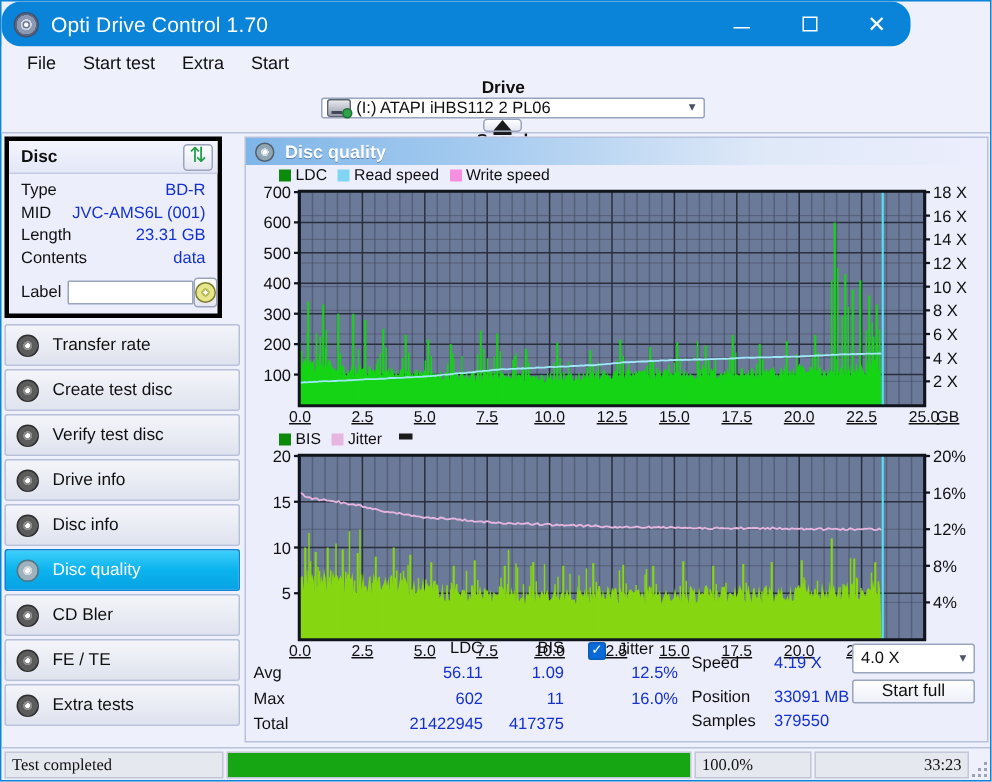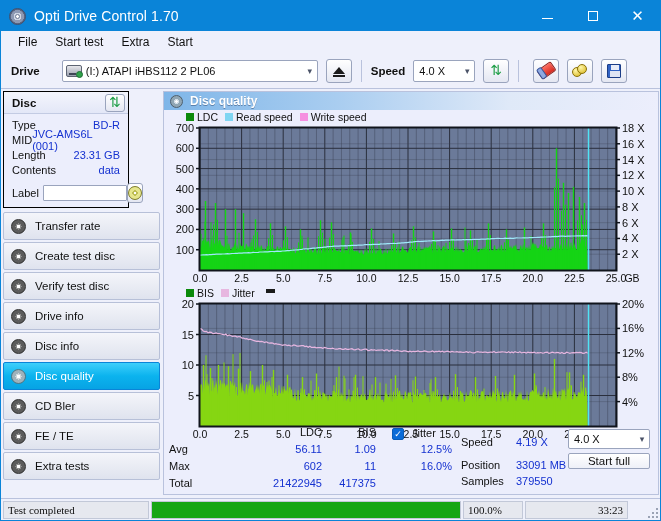--- a/index.html
+++ b/index.html
@@ -12,23 +12,23 @@
   }
   .app{
     position:relative;width:661px;height:521px;
     background:#eef0fb;
     border:1px solid #0a84d8;
     box-sizing:border-box;
     overflow:hidden;
   }
   
   .titlebar{
-    position:absolute;left:0;top:0;width:659px;height:30px;
+    position:absolute;left:0;top:0;width:606px;height:30px;
     background:#0a84d8;
-    display:flex;align-items:center;
+    display:flex;align-items:center;border-radius:13px;
   }
   .title-icon{
     width:17px;height:17px;margin-left:8px;margin-right:8px;
     border-radius:50%;
     background:radial-gradient(circle at 50% 50%, #ffffff 0 18%, #cfd6e4 19% 34%, #8d99b3 35% 60%, #5c6782 61% 100%);
     border:1px solid #43506e;
     box-sizing:border-box;
     position:relative;
   }
   .title-icon:after{
@@ -46,21 +46,21 @@
   
   .menubar{
     position:absolute;left:0;top:30px;width:659px;height:22px;
     background:#eef0fb;display:flex;align-items:center;padding-left:8px;box-sizing:border-box;
   }
   .menu-item{font-size:12px;color:#101010;padding:2px 9px;}
   
   .toolbar{
     position:absolute;left:0;top:52px;width:659px;height:36px;
     background:#eef0fb;display:flex;align-items:center;
-    border-bottom:1px solid #b9c2dd;box-sizing:border-box;
+    border-bottom:1px solid #b9c2dd;box-sizing:border-box;flex-direction:column;
   }
   .tb-label{font-size:11.5px;font-weight:bold;color:#101010;margin-left:10px;}
   .combo{
     height:22px;border:1px solid #9aa4bd;background:#ffffff;
     display:flex;align-items:center;box-sizing:border-box;border-radius:2px;
   }
   .combo .txt{font-size:11px;color:#101010;white-space:nowrap;overflow:hidden;}
   .caret{
     width:14px;text-align:center;color:#4a5267;font-size:9px;
     font-family:"DejaVu Sans",sans-serif;
@@ -94,21 +94,21 @@
   .coins-ico{width:16px;height:14px;position:relative;}
   .coins-ico i{position:absolute;width:10px;height:10px;border-radius:50%;background:radial-gradient(circle at 35% 30%,#fff6a8,#d8b61c);border:1px solid #8a7108;box-sizing:border-box;display:block;}
   .coins-ico i:nth-child(1){left:0;top:3px;}
   .coins-ico i:nth-child(2){left:5px;top:0;}
   .save-ico{width:14px;height:14px;background:#3163c4;border:1px solid #1b3d86;border-radius:1px;box-sizing:border-box;position:relative;}
   .save-ico:after{content:"";position:absolute;left:3px;top:0;width:8px;height:5px;background:#e8ecf7;}
   .save-ico:before{content:"";position:absolute;left:2px;bottom:0;width:10px;height:6px;background:#dfe5f3;}
   
   .leftcol{position:absolute;left:0;top:90px;width:160px;}
   .disc-panel{
-    width:126px;margin-left:2px;background:#eceefc;border:1px solid #000000;box-sizing:border-box;
+    width:145px;margin-left:2px;background:#eceefc;border:3px solid #000000;box-sizing:border-box;
   }
   .disc-head{
     height:22px;display:flex;align-items:center;justify-content:space-between;
     border-bottom:1px solid #c3cbe3;padding:0 3px 0 8px;box-sizing:border-box;
     background:linear-gradient(#f4f5fd,#e3e7f7);
   }
   .disc-head .t{font-size:11.5px;font-weight:bold;color:#101010;}
   .mini-btn{
     width:20px;height:18px;border:1px solid #9aa4bd;border-radius:3px;
     background:linear-gradient(#ffffff,#e4e7f2);display:flex;align-items:center;justify-content:center;box-sizing:border-box;
@@ -176,21 +176,21 @@
     border:1px solid #50606d;box-sizing:border-box;
   }
   .panel-head .ph-t{font-size:12px;font-weight:bold;color:#ffffff;text-shadow:0 1px 0 rgba(60,90,130,.6);}
   .legend{display:flex;align-items:center;height:14px;padding-left:22px;}
   .legend .li{display:flex;align-items:center;margin-right:7px;}
   .sw{width:8px;height:8px;margin-right:3px;display:inline-block;}
   .legend .lt{font-size:10.5px;color:#101010;}
   .chart-wrap{position:relative;}
   .chart-svg{display:block;}
   .xaxis-row{position:relative;height:13px;}
-  .xtick{position:absolute;font-size:10.5px;color:#101010;transform:translateX(-50%);top:0;}
+  .xtick{position:absolute;font-size:10.5px;color:#101010;transform:translateX(-50%);top:0;text-decoration:underline;}
   
   .stats{position:absolute;left:0;top:332px;width:494px;height:70px;}
   .stats .cell{position:absolute;font-size:11px;}
   .k2{color:#101010;}
   .v2{color:#1431d0;}
   .chk{
     width:12px;height:12px;background:#0a6bd8;border:1px solid #0a5cb8;border-radius:2px;
     box-sizing:border-box;display:flex;align-items:center;justify-content:center;
     color:#fff;font-size:9px;line-height:9px;font-family:"DejaVu Sans",sans-serif;
   }
@@ -937,21 +937,21 @@
       </div>
       <div class="btn" style="position:absolute;left:404px;top:29px;width:82px;height:16px;">Start full</div>
     </div>
   </div>
 
   <div class="statusbar">
     <div class="sb-cell" style="width:146px">Test completed</div>
     <div class="sb-cell progress" style="width:310px">
       <div class="bar" id="progress-fill" style="width: 100%;"></div>
     </div>
-    <div class="sb-cell" style="width:60px">100.0%</div>
+    <div class="sb-cell" style="width:78px">100.0%</div>
     <div class="sb-cell" style="width:103px;justify-content:flex-end;">33:23</div>
     <div class="grip">
       <i style="left:8px;top:8px"></i>
         <i style="left:4px;top:8px"></i>
         <i style="left:8px;top:4px"></i>
         <i style="left:0;top:8px"></i>
         <i style="left:4px;top:4px"></i>
         <i style="left:8px;top:0"></i>
     </div>
   </div>

